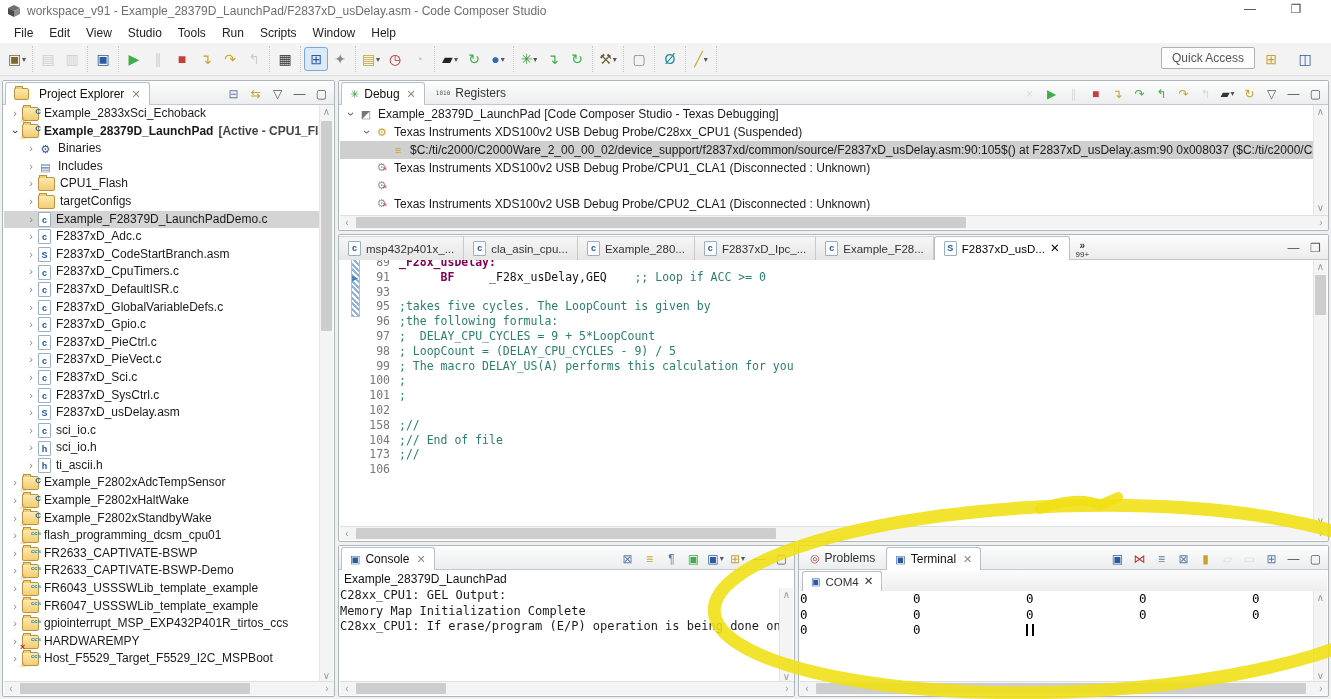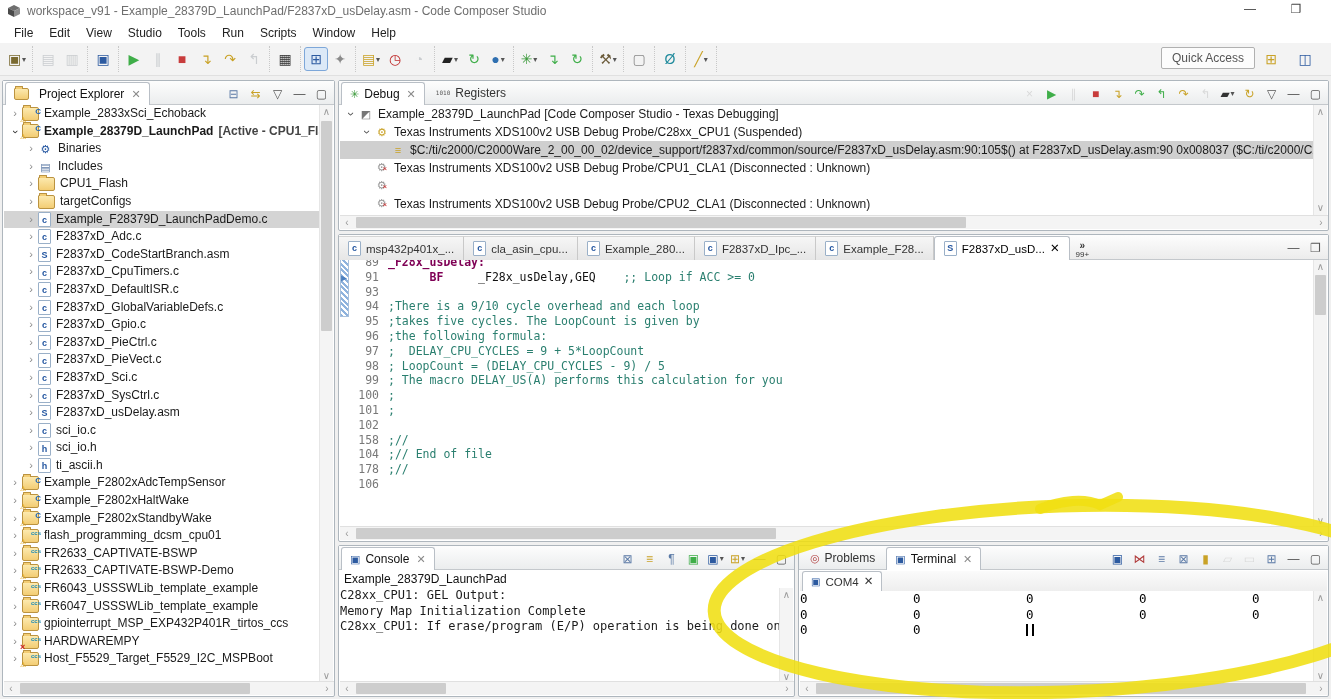--- a/index.html
+++ b/index.html
@@ -606,37 +606,36 @@
         </span>
         <span class="ptools" style="position: absolute;">
           <span class="tbi small">
             <span style="color: rgb(85, 85, 85);">—</span>
           </span>
           <span class="tbi small">
             <span style="color: rgb(85, 85, 85);">❐</span>
           </span>
         </span>
       </div>
-    <div class="code" id="code-area" style="left: 1px; top: 25px; width: 975px; height: 268px; padding-top: 0px;">
+    <div class="code" id="code-area" style="left: 12px; top: 25px; width: 975px; height: 268px; padding-top: 0px;">
         <div style="margin-top: -5px;">
           <div class="cl"><span class="gut"></span><span class="ln">89</span><span class="src"><span class="kw">_F28x_usDelay:</span></span></div>
           <div class="cl"><span class="gut"></span><span class="ln">91</span><span class="src"><span class="pl">      </span><span class="kw">BF</span><span class="pl">     </span><span class="pl">_F28x_usDelay,GEQ</span><span class="pl">    </span><span class="cm">;; Loop if ACC &gt;= 0</span></span></div>
           <div class="cl"><span class="gut"></span><span class="ln">93</span><span class="src"></span></div>
-          <div class="cl"><span class="gut"></span><span class="ln">94</span><span class="src"><span class="cm">;There is a 9/10 cycle overhead and each loop</span></span></div>
           <div class="cl"><span class="gut"></span><span class="ln">95</span><span class="src"><span class="cm">;takes five cycles. The LoopCount is given by</span></span></div>
           <div class="cl"><span class="gut"></span><span class="ln">96</span><span class="src"><span class="cm">;the following formula:</span></span></div>
           <div class="cl"><span class="gut"></span><span class="ln">97</span><span class="src"><span class="cm">;  DELAY_CPU_CYCLES = 9 + 5*LoopCount</span></span></div>
           <div class="cl"><span class="gut"></span><span class="ln">98</span><span class="src"><span class="cm">; LoopCount = (DELAY_CPU_CYCLES - 9) / 5</span></span></div>
           <div class="cl"><span class="gut"></span><span class="ln">99</span><span class="src"><span class="cm">; The macro DELAY_US(A) performs this calculation for you</span></span></div>
           <div class="cl"><span class="gut"></span><span class="ln">100</span><span class="src"><span class="cm">;</span></span></div>
           <div class="cl"><span class="gut"></span><span class="ln">101</span><span class="src"><span class="cm">;</span></span></div>
           <div class="cl"><span class="gut"></span><span class="ln">102</span><span class="src"></span></div>
           <div class="cl"><span class="gut"></span><span class="ln">158</span><span class="src"><span class="cm">;//</span></span></div>
           <div class="cl"><span class="gut"></span><span class="ln">104</span><span class="src"><span class="cm">;// End of file</span></span></div>
-          <div class="cl"><span class="gut"></span><span class="ln">178</span><span class="src"><span class="cm">;//</span></span></div>
+          <div class="cl"><span class="gut"></span><span class="ln">173</span><span class="src"><span class="cm">;//</span></span></div>
           <div class="cl"><span class="gut"></span><span class="ln">106</span><span class="src"></span></div>
         </div>
         <div class="rangebar" style="top: -2px; height: 59.2px;"></div>
         <div class="ipArrow" style="top: 11.8px; left: 1px;">▶</div>
       </div>
     <div class="vscroll" style="right:1px;top:25px;height:268px;">
       <span class="arr">∧</span>
       <span class="arr b">∨</span>
       <span class="thumb" style="top:15px;height:40px;"></span>
     </div>

